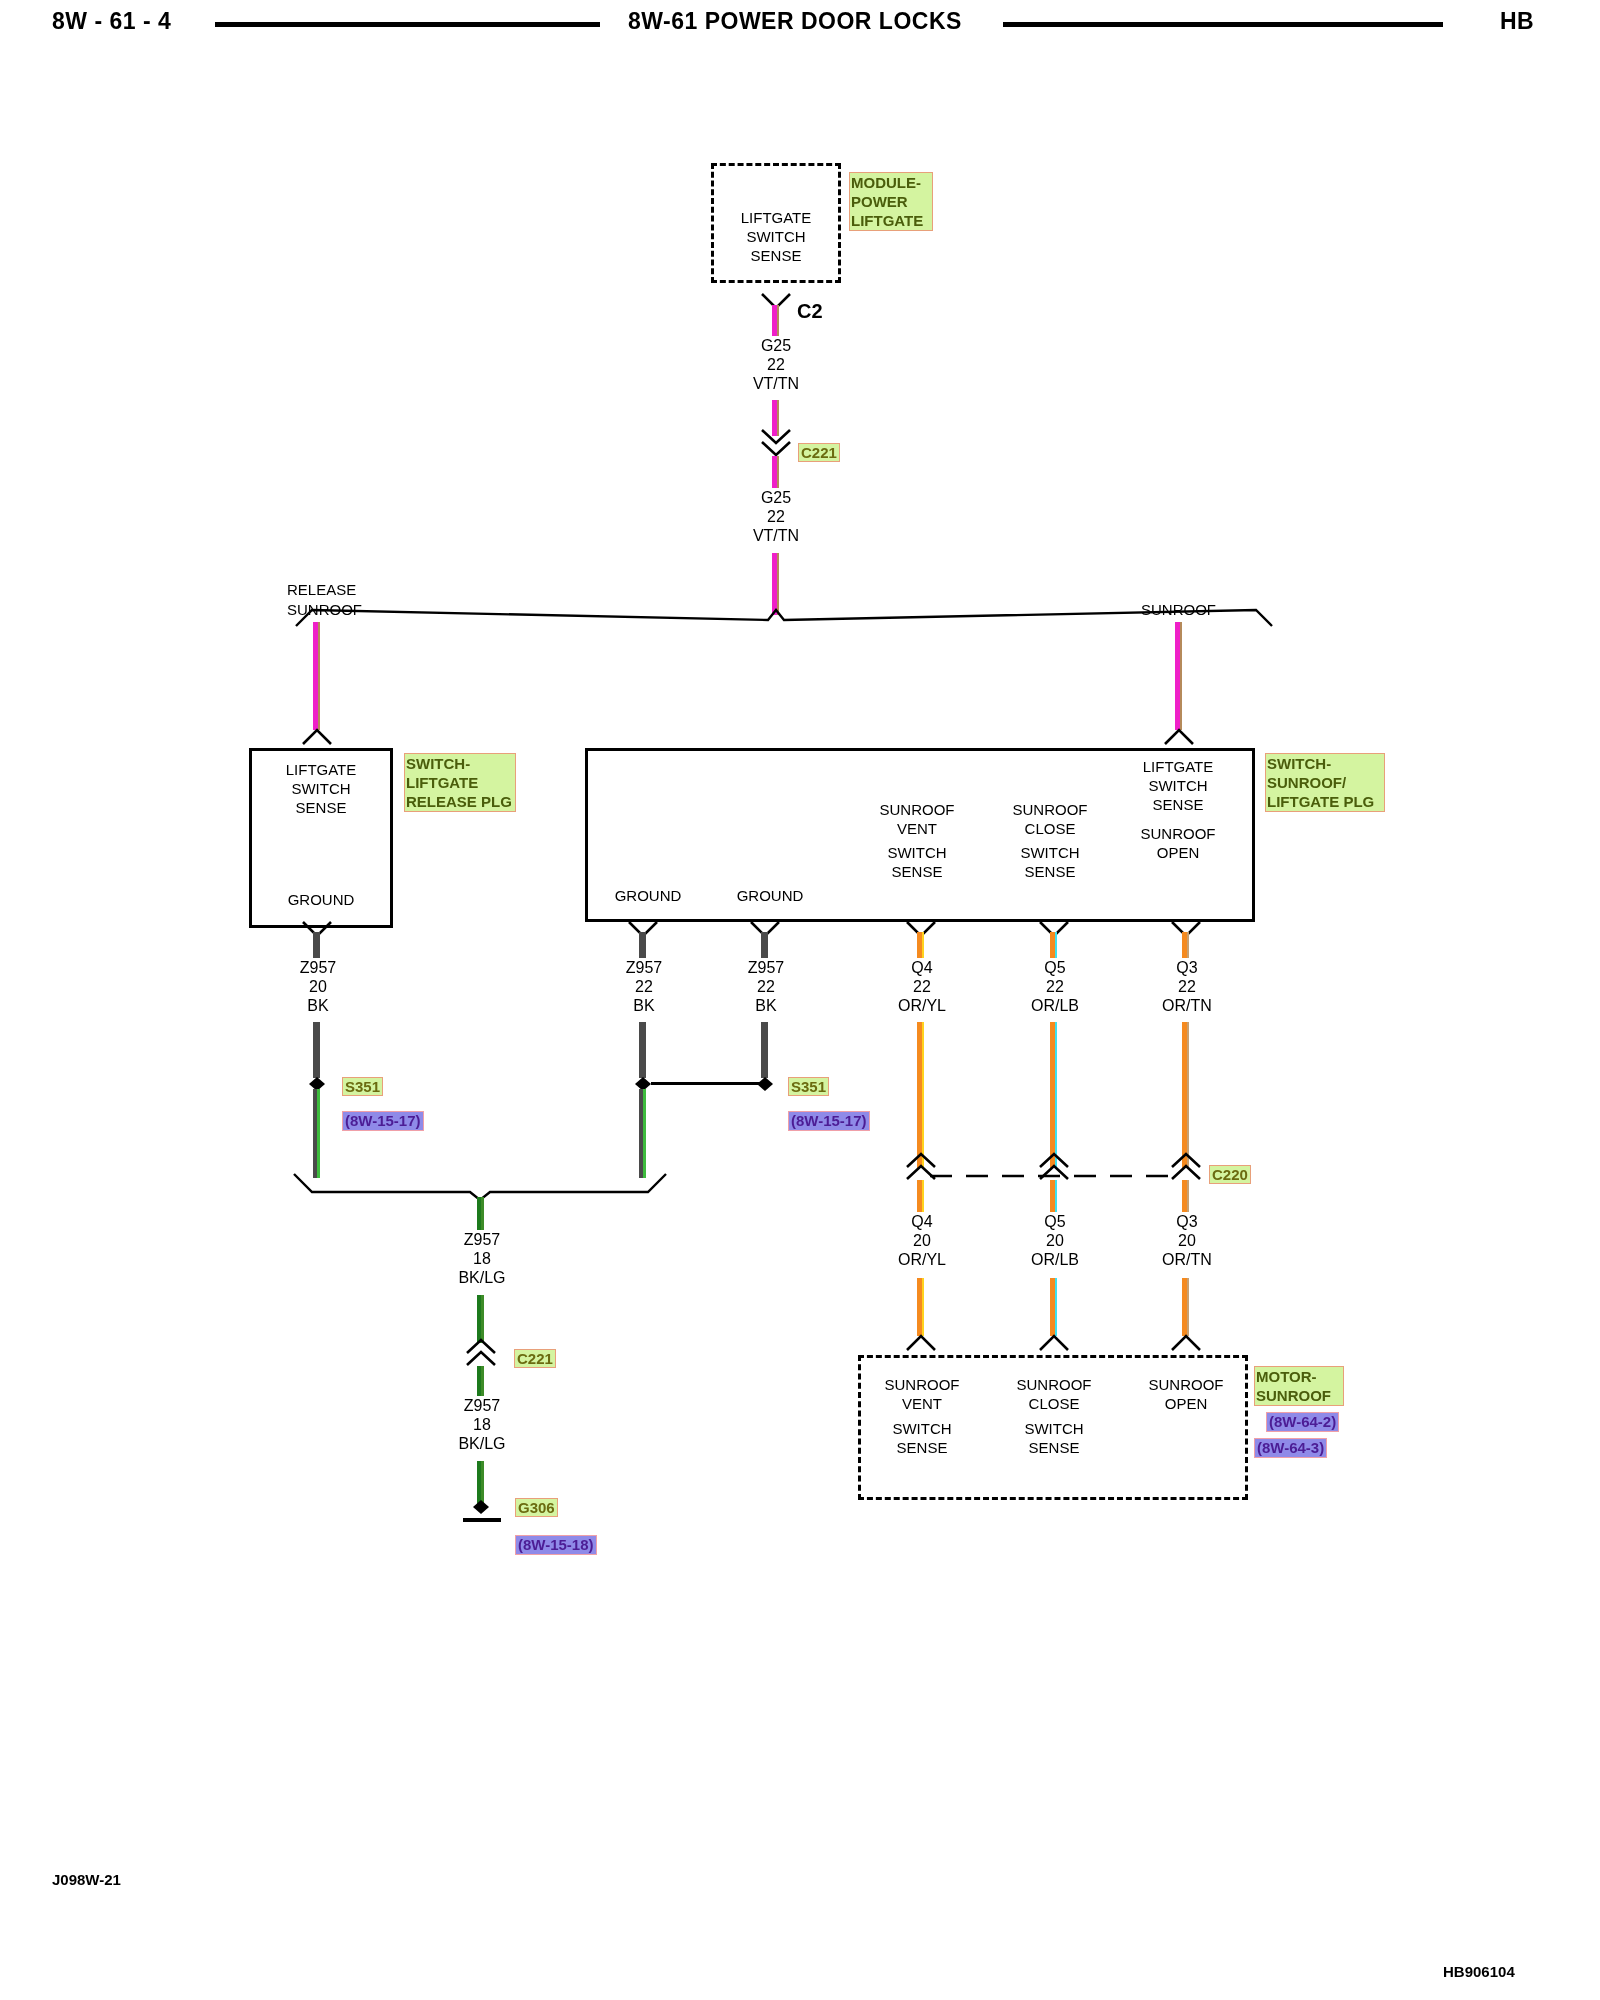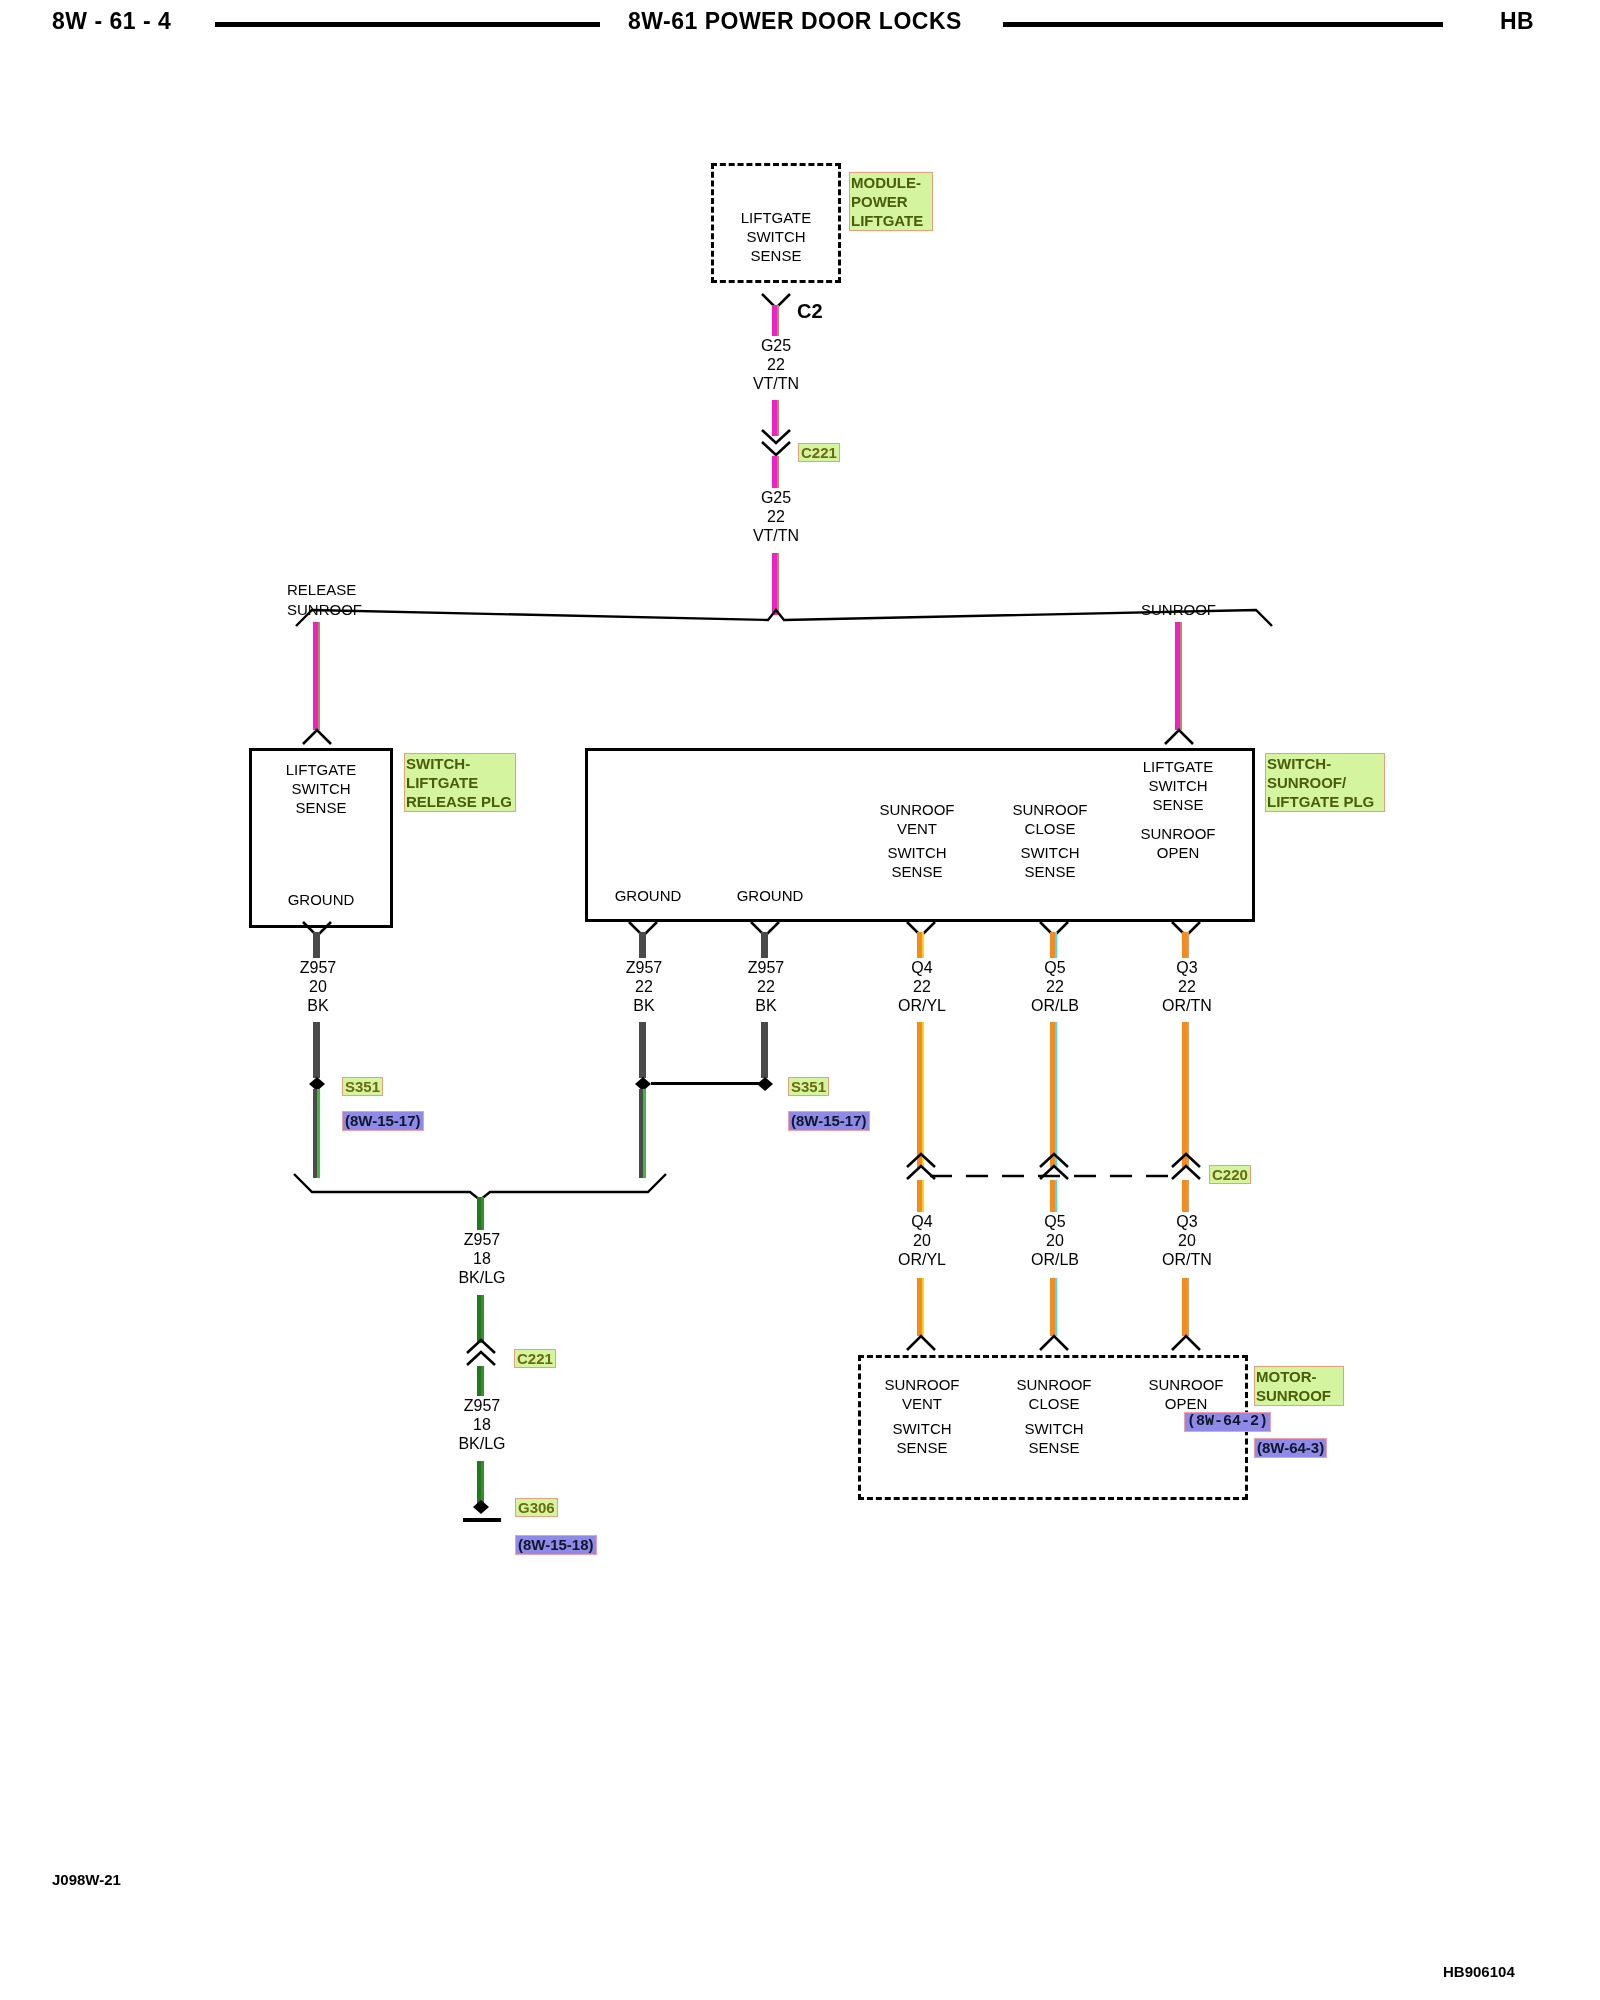--- a/index.html
+++ b/index.html
@@ -73,21 +73,21 @@
     font-size: 15px;
     line-height: 19px;
     padding: 0 1px;
     white-space: nowrap;
   }
   
   .xref {
     position: absolute;
     background: #8f8ae8;
     border: 1px solid #f0a0a8;
-    color: #0f172a;
+    color: #4c1d95;
     font-weight: bold;
     font-size: 15px;
     line-height: 18px;
     padding: 0 2px;
     white-space: nowrap;
   }
   
   .cid {
     position: absolute;
     background: #d4f4a0;
@@ -483,19 +483,19 @@
     <div>SENSE</div>
   </div>
   <div class="celltxt" style="left:1126px; top:1375px; width:120px;">
     <div>SUNROOF</div>
     <div>OPEN</div>
   </div>
   <div class="callout" style="left:1254px; top:1366px; width:86px;">
     <div>MOTOR-</div>
     <div>SUNROOF</div>
   </div>
-  <div class="xref" style="left:1184px; top:1412px;font-family:Liberation Mono, monospace;">(8W-64-2)</div>
+  <div class="xref" style="left:1266px; top:1412px;">(8W-64-2)</div>
   <div class="xref" style="left:1254px; top:1438px;">(8W-64-3)</div>
 
   <div class="ftr-text" style="left:52px; top:1871px;">J098W-21</div>
   <div class="ftr-text" style="left:1443px; top:1963px;">HB906104</div>
 
 </div>
 
 </body></html>

